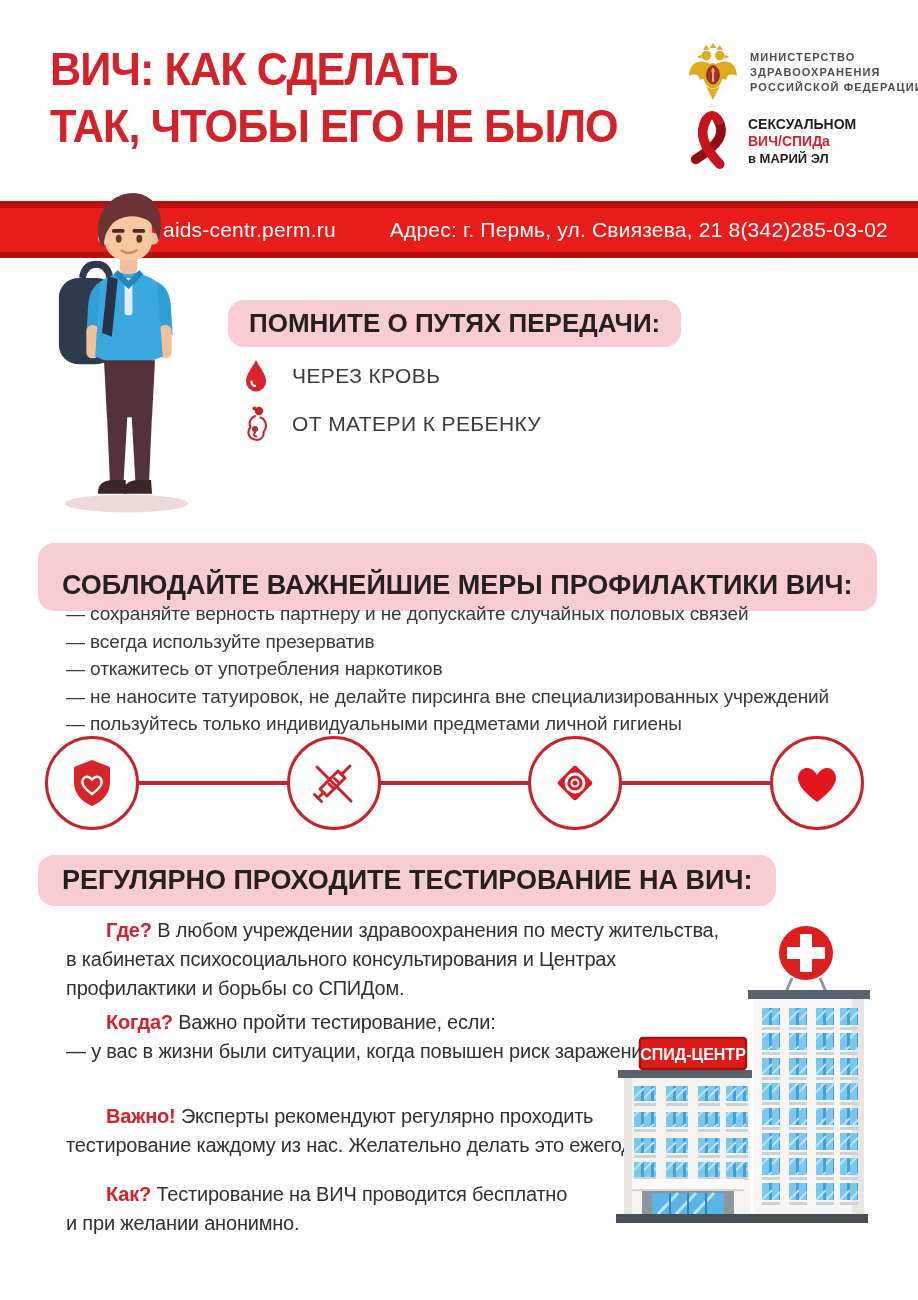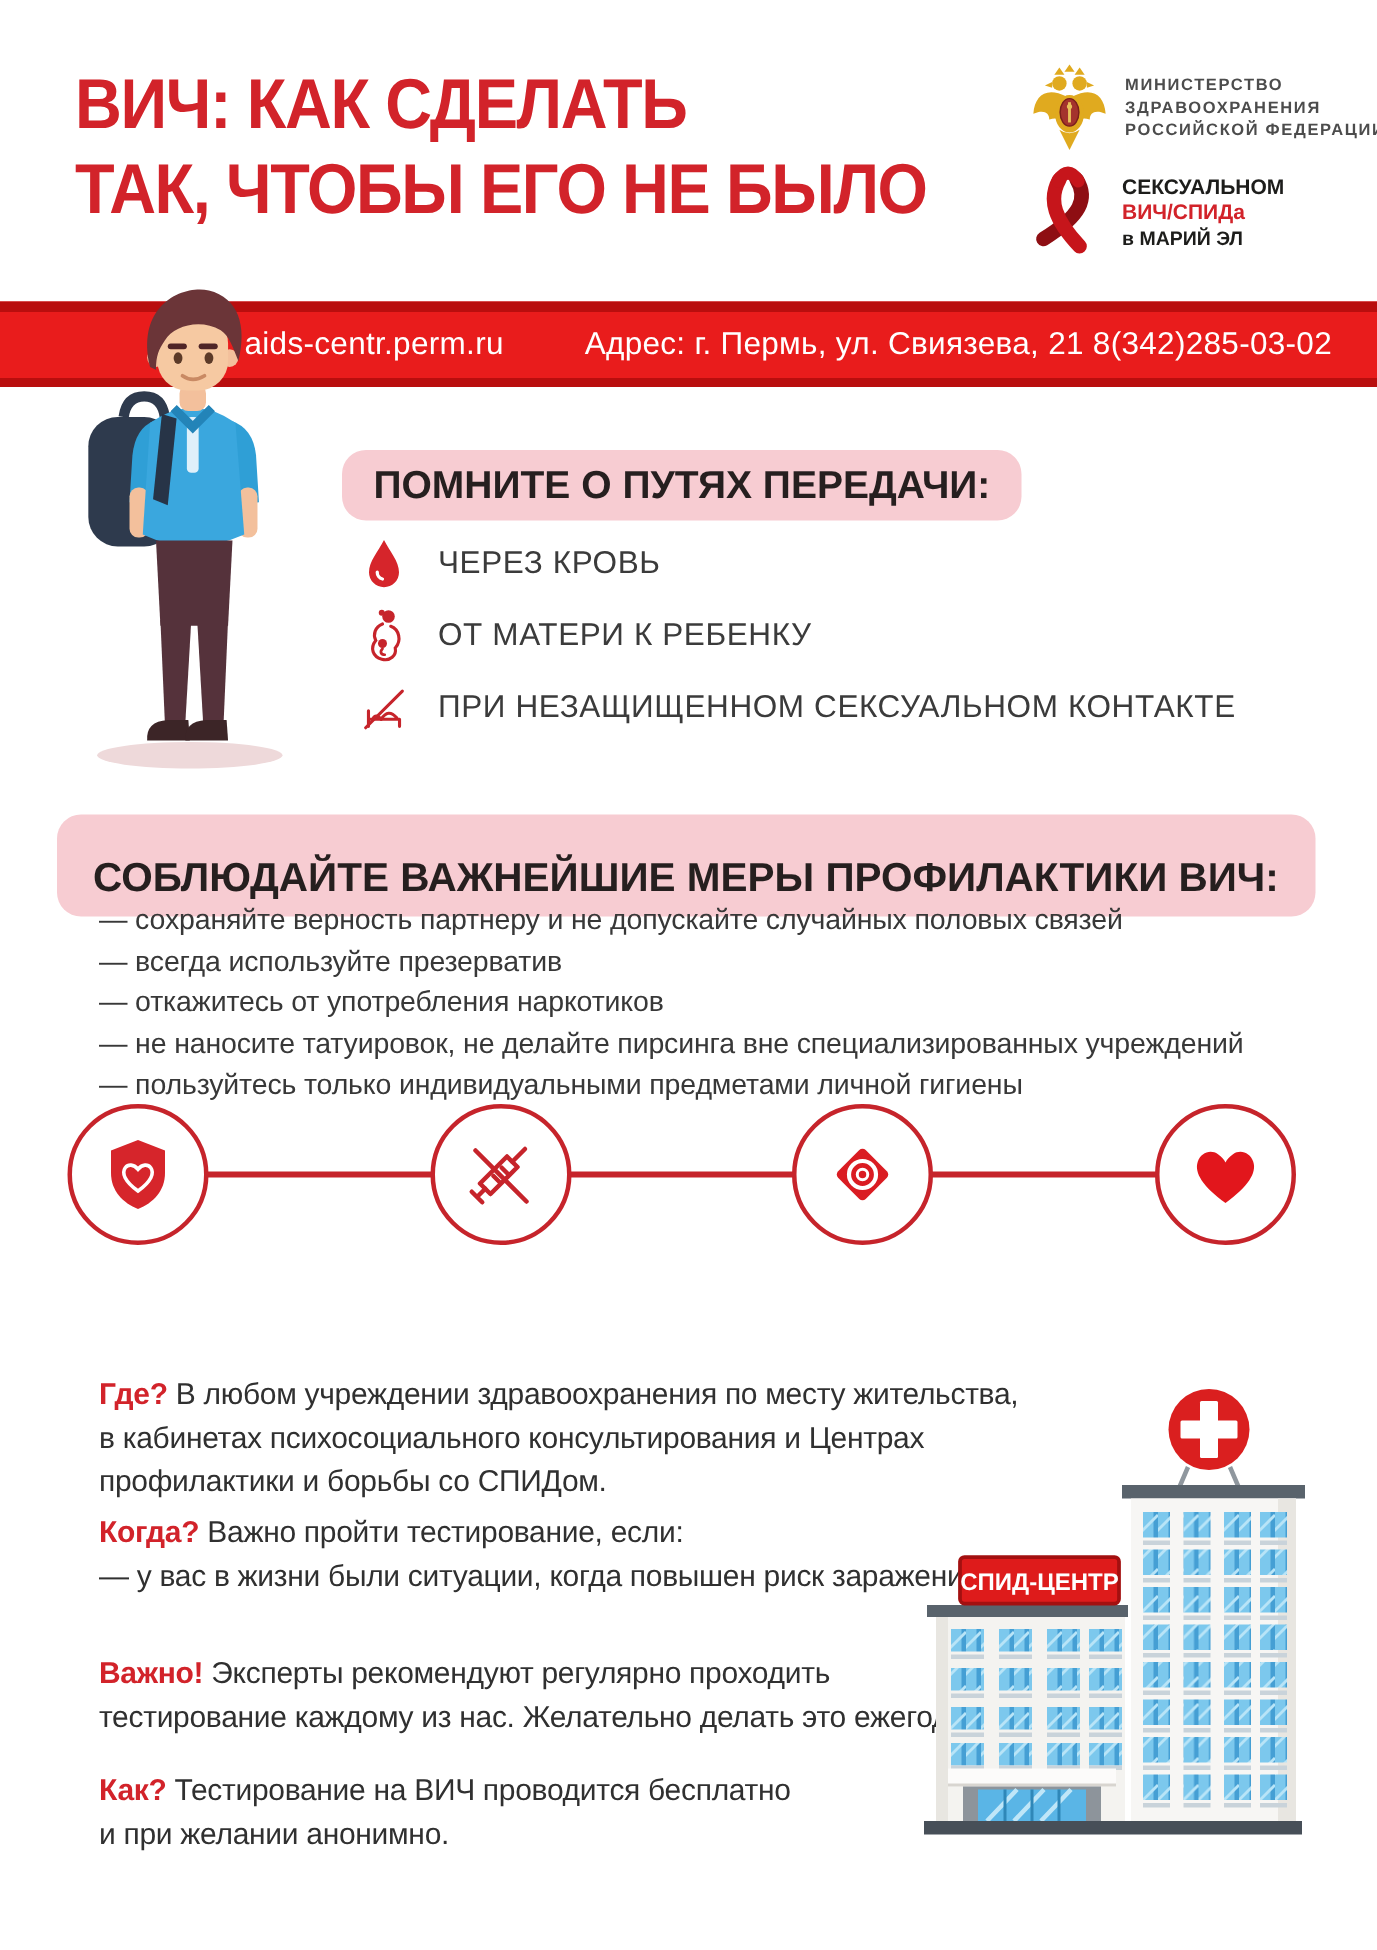--- a/index.html
+++ b/index.html
@@ -45,21 +45,21 @@
 
   
   .icon-row{position:absolute;left:0;top:0;}
   .icon-line{position:absolute;left:95px;top:781px;width:725px;height:4px;background:#c6242b;}
   .icon-circle{position:absolute;width:94px;height:94px;border:3px solid #c6242b;border-radius:50%;background:#fff;top:736px;display:flex;align-items:center;justify-content:center;box-sizing:border-box;}
   .c1{left:45px;} .c2{left:287px;} .c3{left:528px;} .c4{left:770px;}
 
   
   .para{position:absolute;left:66px;}
   .para .pline{font-size:20px;line-height:29px;color:#303030;white-space:nowrap;letter-spacing:-0.2px;}
-  .rlabel{color:#d2232a;font-weight:800;}
+  .rlabel{color:#d2232a;font-weight:800;margin-left:40px;}
   .p-where{top:916px;}
   .p-when{top:1008px;}
   .p-important{top:1102px;}
   .p-how{top:1180px;}
 
   .hospital{position:absolute;left:614px;top:922px;width:264px;height:302px;}
   .hospital text{font-family:"Liberation Sans",sans-serif;font-weight:bold;}
 </style>
 </head>
 <body>
@@ -161,33 +161,20 @@
         <svg width="30" height="38" viewBox="0 0 30 38">
           <circle cx="18" cy="6" r="4.2" fill="#c6242b"></circle>
           <circle cx="13.5" cy="3.5" r="2" fill="#c6242b"></circle>
           <path d="M14 11 C9 13 7.5 18 9.5 22 C5.5 27 7.5 33 13.5 34.5 C19 36 23.5 32 22.5 27 C27 22 25 14.5 19.5 12.5" fill="none" stroke="#c6242b" stroke-width="2.1" stroke-linecap="round"></path>
           <circle cx="14" cy="24" r="3" fill="#c6242b"></circle>
           <path d="M14 27.5 C12 29.5 13 31.5 15.5 31.5" fill="none" stroke="#c6242b" stroke-width="1.8" stroke-linecap="round"></path>
         </svg>
       </span>
       <span class="trans-label">ОТ МАТЕРИ К РЕБЕНКУ</span>
     </div>
-    <div class="trans-item">
-      <span class="trans-icon">
-        <svg width="34" height="36" viewBox="0 0 34 36">
-          <g stroke="#c6242b" stroke-width="2.2" fill="none" stroke-linecap="round">
-            <path d="M6 31 V20 M6 26 H28 M28 26 V31"></path>
-            <path d="M9 26 Q11 21.5 15 26"></path>
-            <path d="M15 26 Q20 18 26 25"></path>
-            <path d="M4 32 L30 6"></path>
-          </g>
-        </svg>
-      </span>
-      <span class="trans-label">ПРИ НЕЗАЩИЩЕННОМ СЕКСУАЛЬНОМ КОНТАКТЕ</span>
-    </div>
   </div>
 
   <div class="pill pill2">СОБЛЮДАЙТЕ ВАЖНЕЙШИЕ МЕРЫ ПРОФИЛАКТИКИ ВИЧ:</div>
 
   <div class="prev-list">
     <div>— сохраняйте верность партнеру и не допускайте случайных половых связей</div>
     <div>— всегда используйте презерватив</div>
     <div>— откажитесь от употребления наркотиков</div>
     <div>— не наносите татуировок, не делайте пирсинга вне специализированных учреждений</div>
     <div>— пользуйтесь только индивидуальными предметами личной гигиены</div>
@@ -219,20 +206,21 @@
         <circle cx="25" cy="25" r="3.5" fill="none" stroke="#fff" stroke-width="2"></circle>
       </svg>
     </div>
     <div class="icon-circle c4">
       <svg width="46" height="42" viewBox="0 0 46 42">
         <path d="M23 40 C8 29 2 20 4.5 12.5 C6.5 6.5 13 4 18 7.5 C20.5 9.2 22 11 23 13 C24 11 25.5 9.2 28 7.5 C33 4 39.5 6.5 41.5 12.5 C44 20 38 29 23 40 Z" fill="#e2161c"></path>
       </svg>
     </div>
   </div>
 
+  <div class="pill pill3">РЕГУЛЯРНО ПРОХОДИТЕ ТЕСТИРОВАНИЕ НА ВИЧ:</div>
 
   <div class="para p-where">
     <div class="pline"><span class="rlabel">Где?</span> <span>В любом учреждении здравоохранения по месту жительства,</span></div>
     <div class="pline">в кабинетах психосоциального консультирования и Центрах</div>
     <div class="pline">профилактики и борьбы со СПИДом.</div>
   </div>
 
   <div class="para p-when">
     <div class="pline"><span class="rlabel">Когда?</span> <span>Важно пройти тестирование, если:</span></div>
     <div class="pline">— у вас в жизни были ситуации, когда повышен риск заражения ВИЧ;</div>

